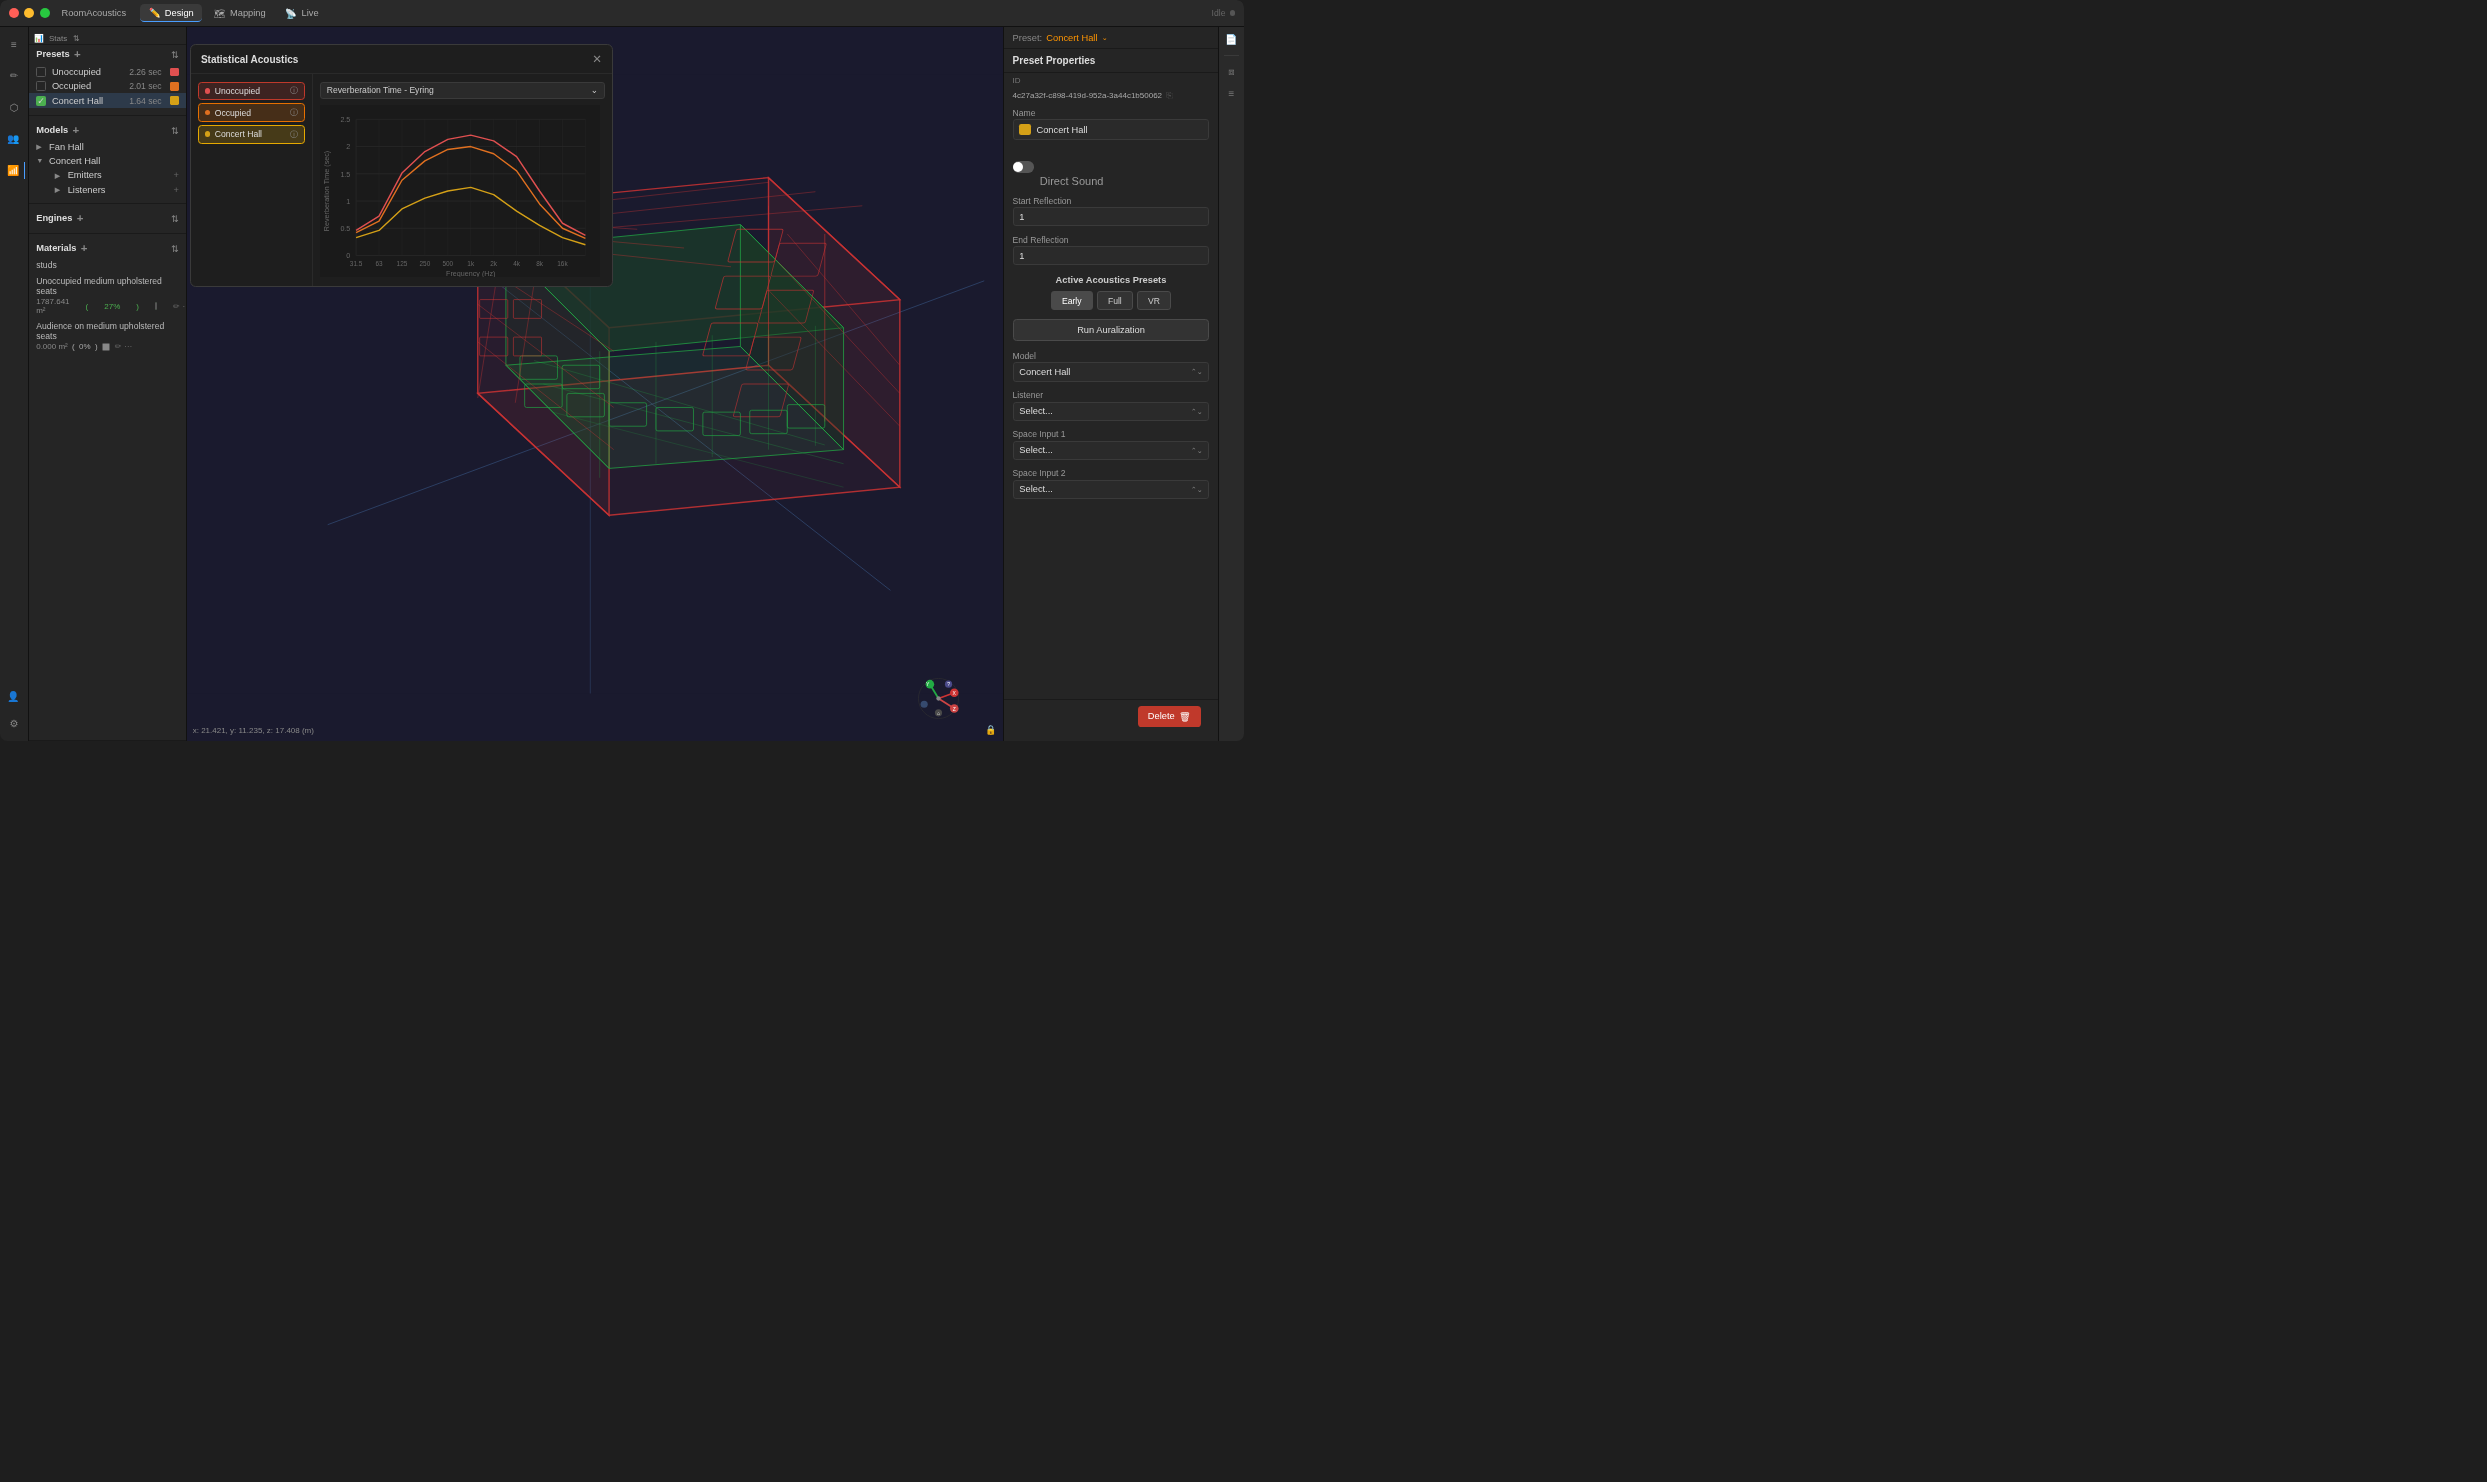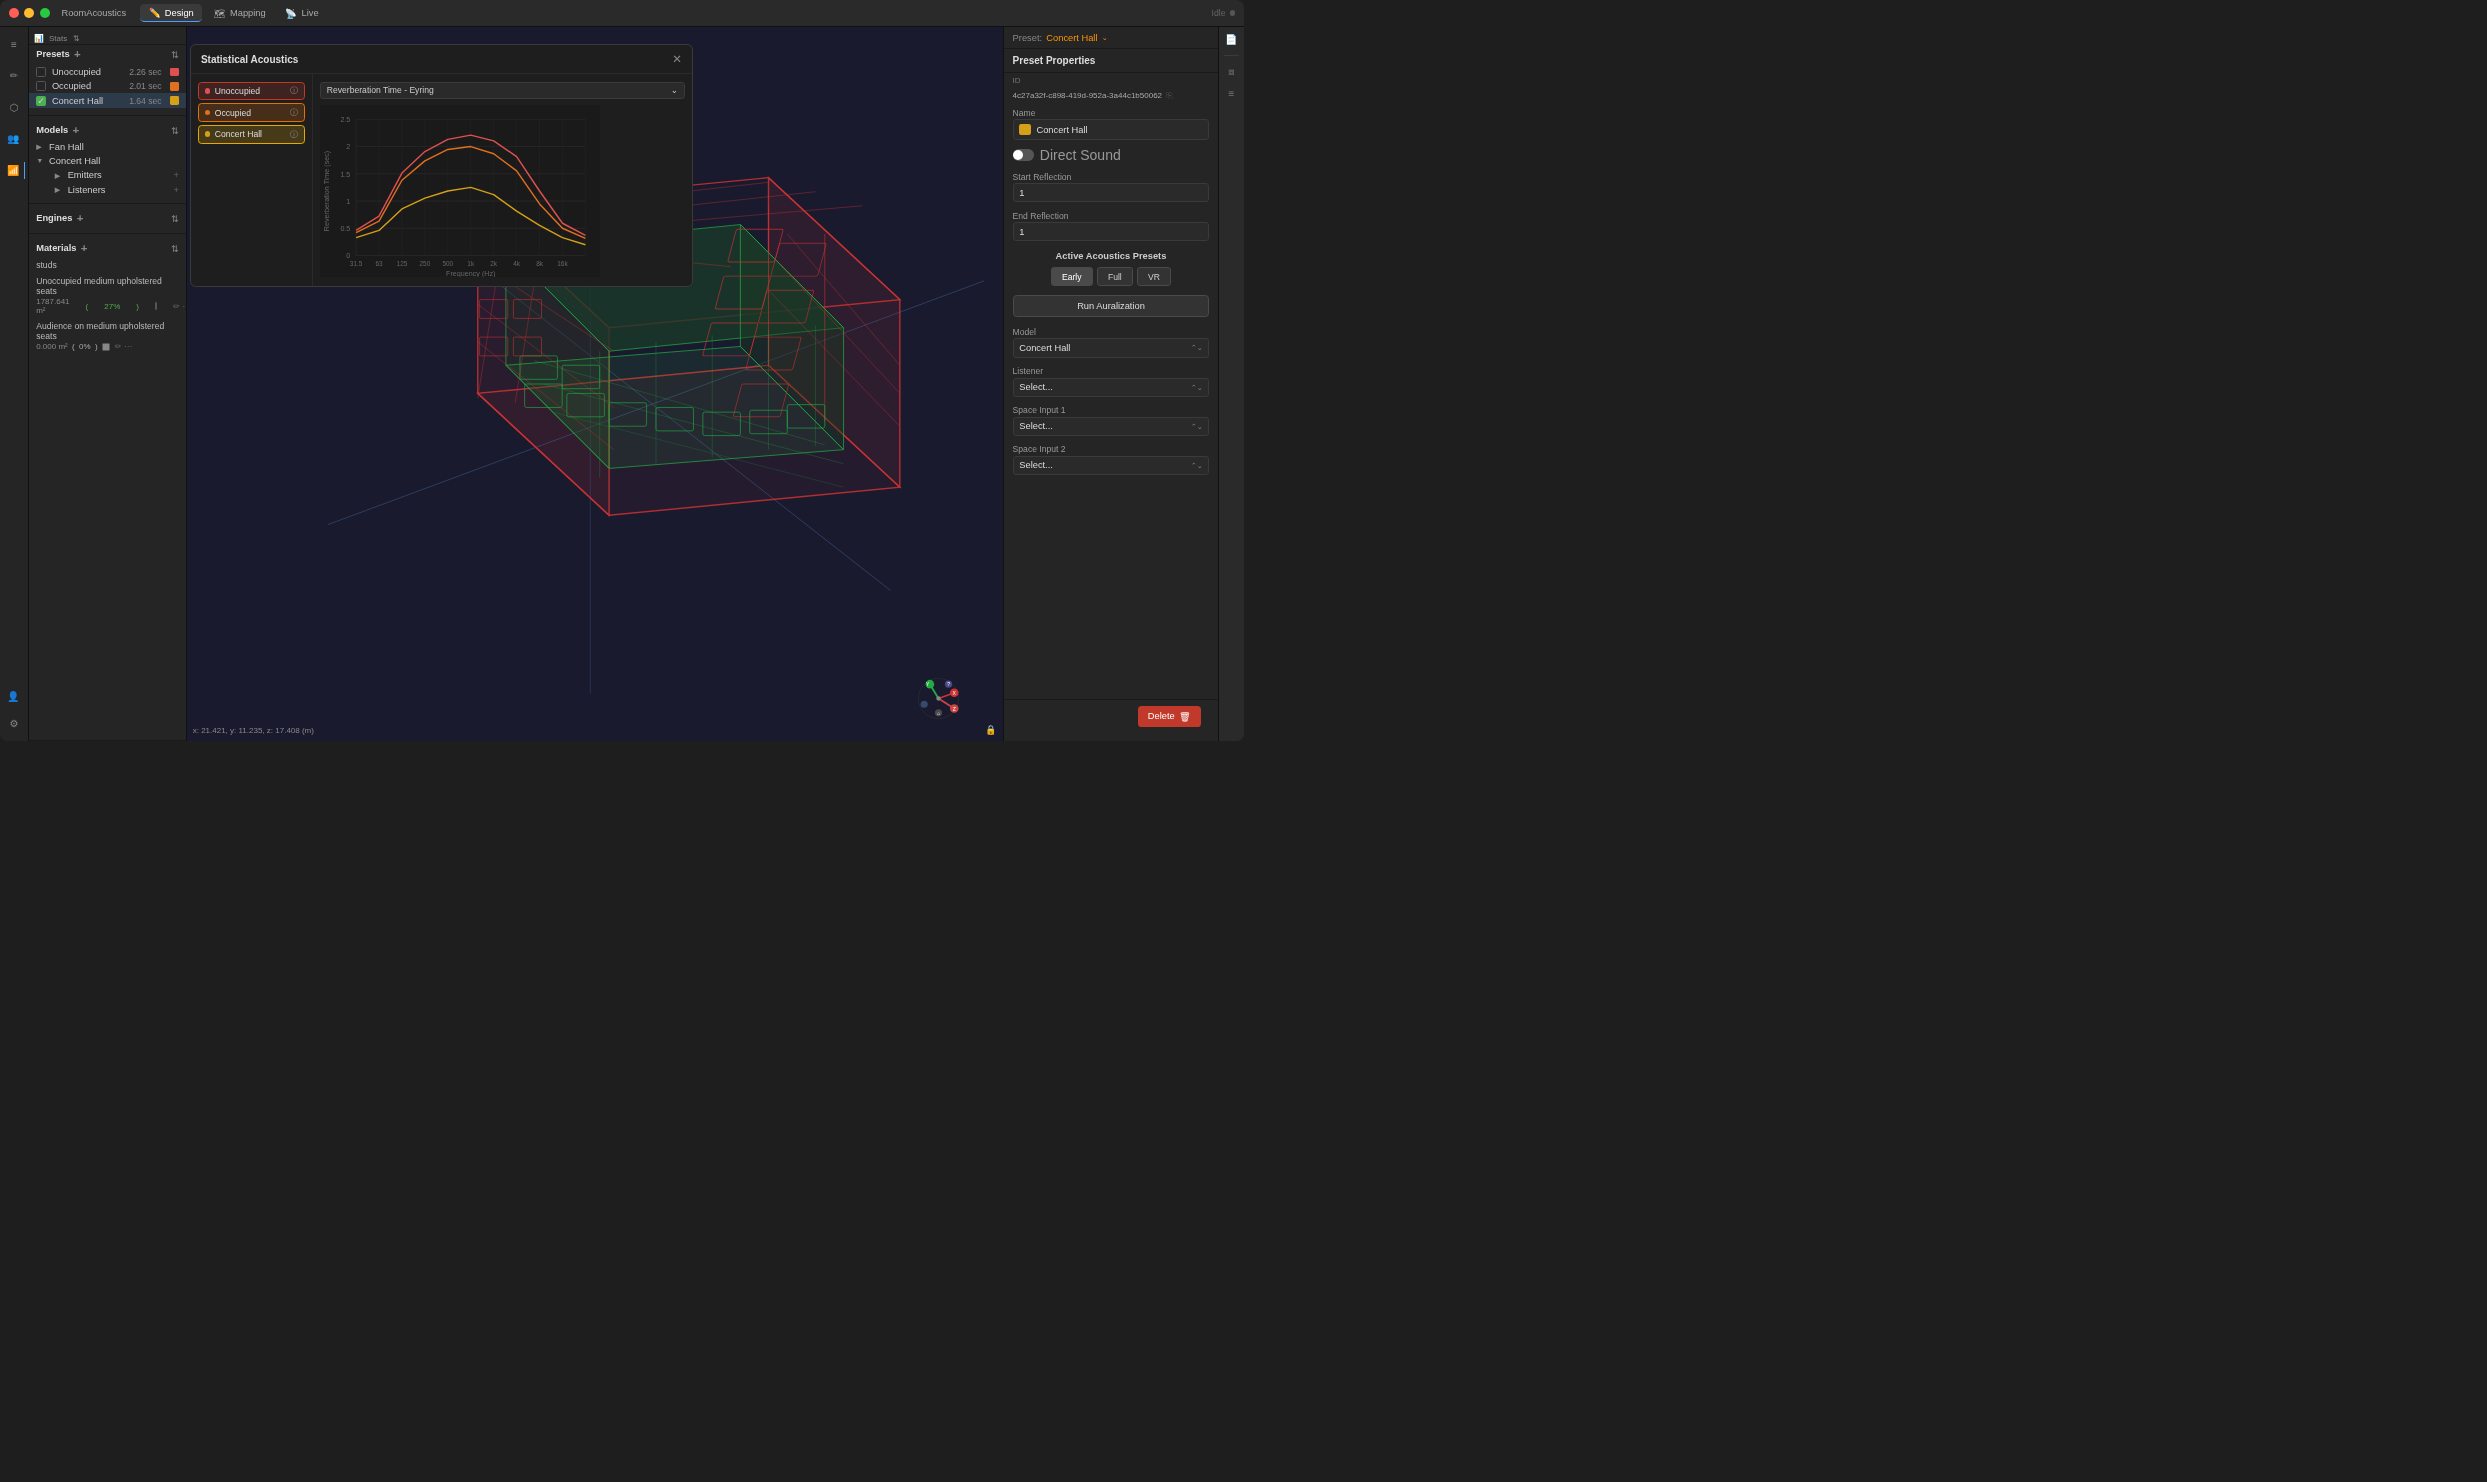--- a/index.html
+++ b/index.html
@@ -220,21 +220,21 @@
     .model-canvas {
       width: 100%;
       height: 100%;
     }
 
     
     .stats-overlay {
       position: absolute;
       top: 17px;
       left: 2.9px;
-      width: 503px;
+      width: 423px;
       background: #1e1e1e;
       border: 0.7px solid #3a3a3a;
       border-radius: 5.7px;
       z-index: 10;
     }
     .overlay-header {
       display: flex;
       align-items: center;
       justify-content: space-between;
       padding: 7.2px 10px;
@@ -410,21 +410,21 @@
     }
     .toggle-knob {
       width: 10px;
       height: 10px;
       background: #fff;
       border-radius: 50%;
       position: absolute;
       top: 0.7px;
       left: 0.7px;
     }
-    .toggle-label { font-size: 14px; color: #999; }
+    .toggle-label { font-size: 11px; color: #999; margin-top: 28px; }
 
     .section-title {
       padding: 5.7px 8.6px 2.9px;
       font-size: 9.3px;
       font-weight: 600;
       color: #ccc;
       text-align: center;
     }
 
     .button-row {

